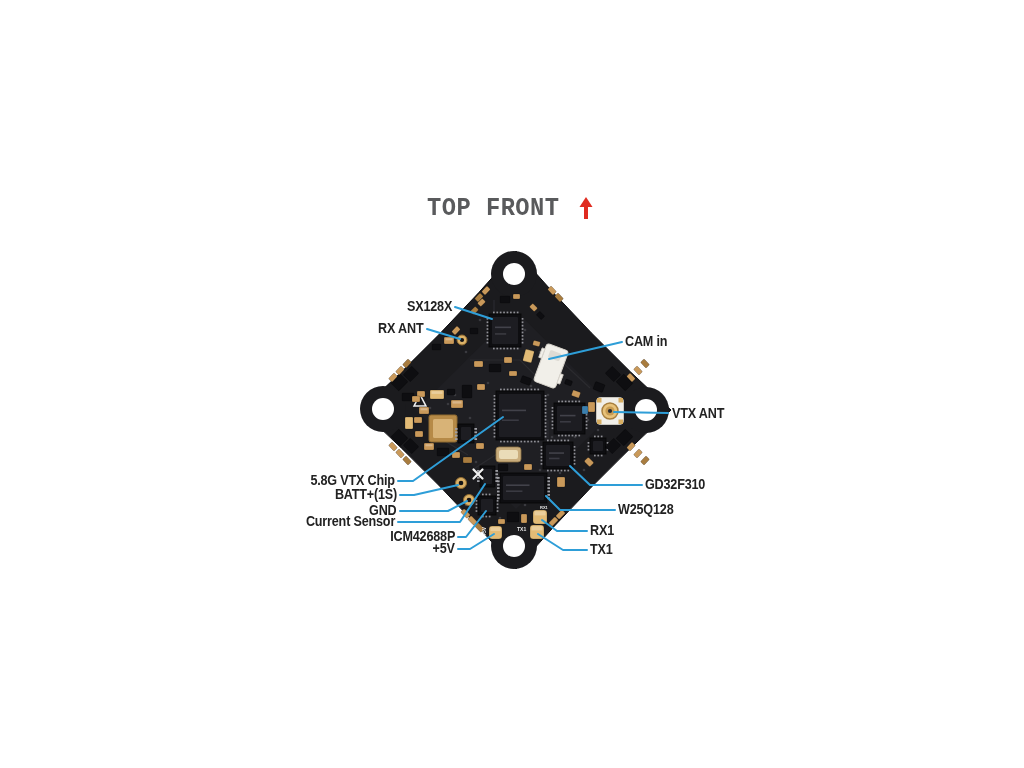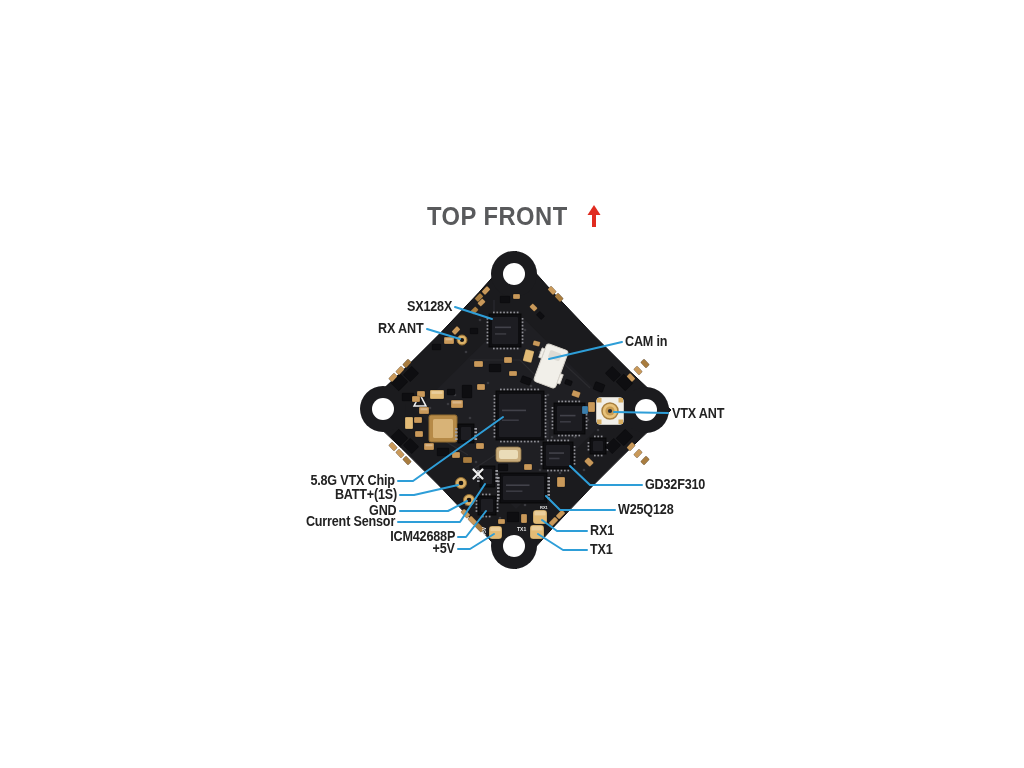--- a/index.html
+++ b/index.html
@@ -1,20 +1,20 @@
 <!DOCTYPE html>
 <html><head>
 <meta charset="utf-8">
 <style>
   html,body{margin:0;padding:0;background:#ffffff;}
   #canvas{position:relative;width:1024px;height:768px;background:#ffffff;overflow:hidden;
           font-family:"Liberation Sans",sans-serif;}
   #board-svg{position:absolute;left:0;top:0;}
   
-  .title-wrap{position:absolute;left:427px;top:202px;display:flex;align-items:center;gap:11px;}
+  .title-wrap{position:absolute;left:427px;top:194px;display:flex;align-items:center;gap:11px;font-family:Liberation Mono, monospace;}
   .title-text{font-size:25px;font-weight:bold;color:#595a5c;letter-spacing:0.5px;white-space:nowrap;
               transform:scaleX(0.95);transform-origin:left center;}
   
   .lbl{position:absolute;font-size:14px;font-weight:bold;color:#222222;letter-spacing:-0.2px;
        white-space:nowrap;line-height:13px;}
   .lbl.l{text-align:right;transform:scaleX(0.9);transform-origin:right center;}
   .lbl.r{text-align:left;transform:scaleX(0.9);transform-origin:left center;}
   .lbl-sx128x        {right:572px;top:300px;}
   .lbl-rx-ant        {right:601px;top:322px;}
   .lbl-vtx-chip      {right:629px;top:474px;}

